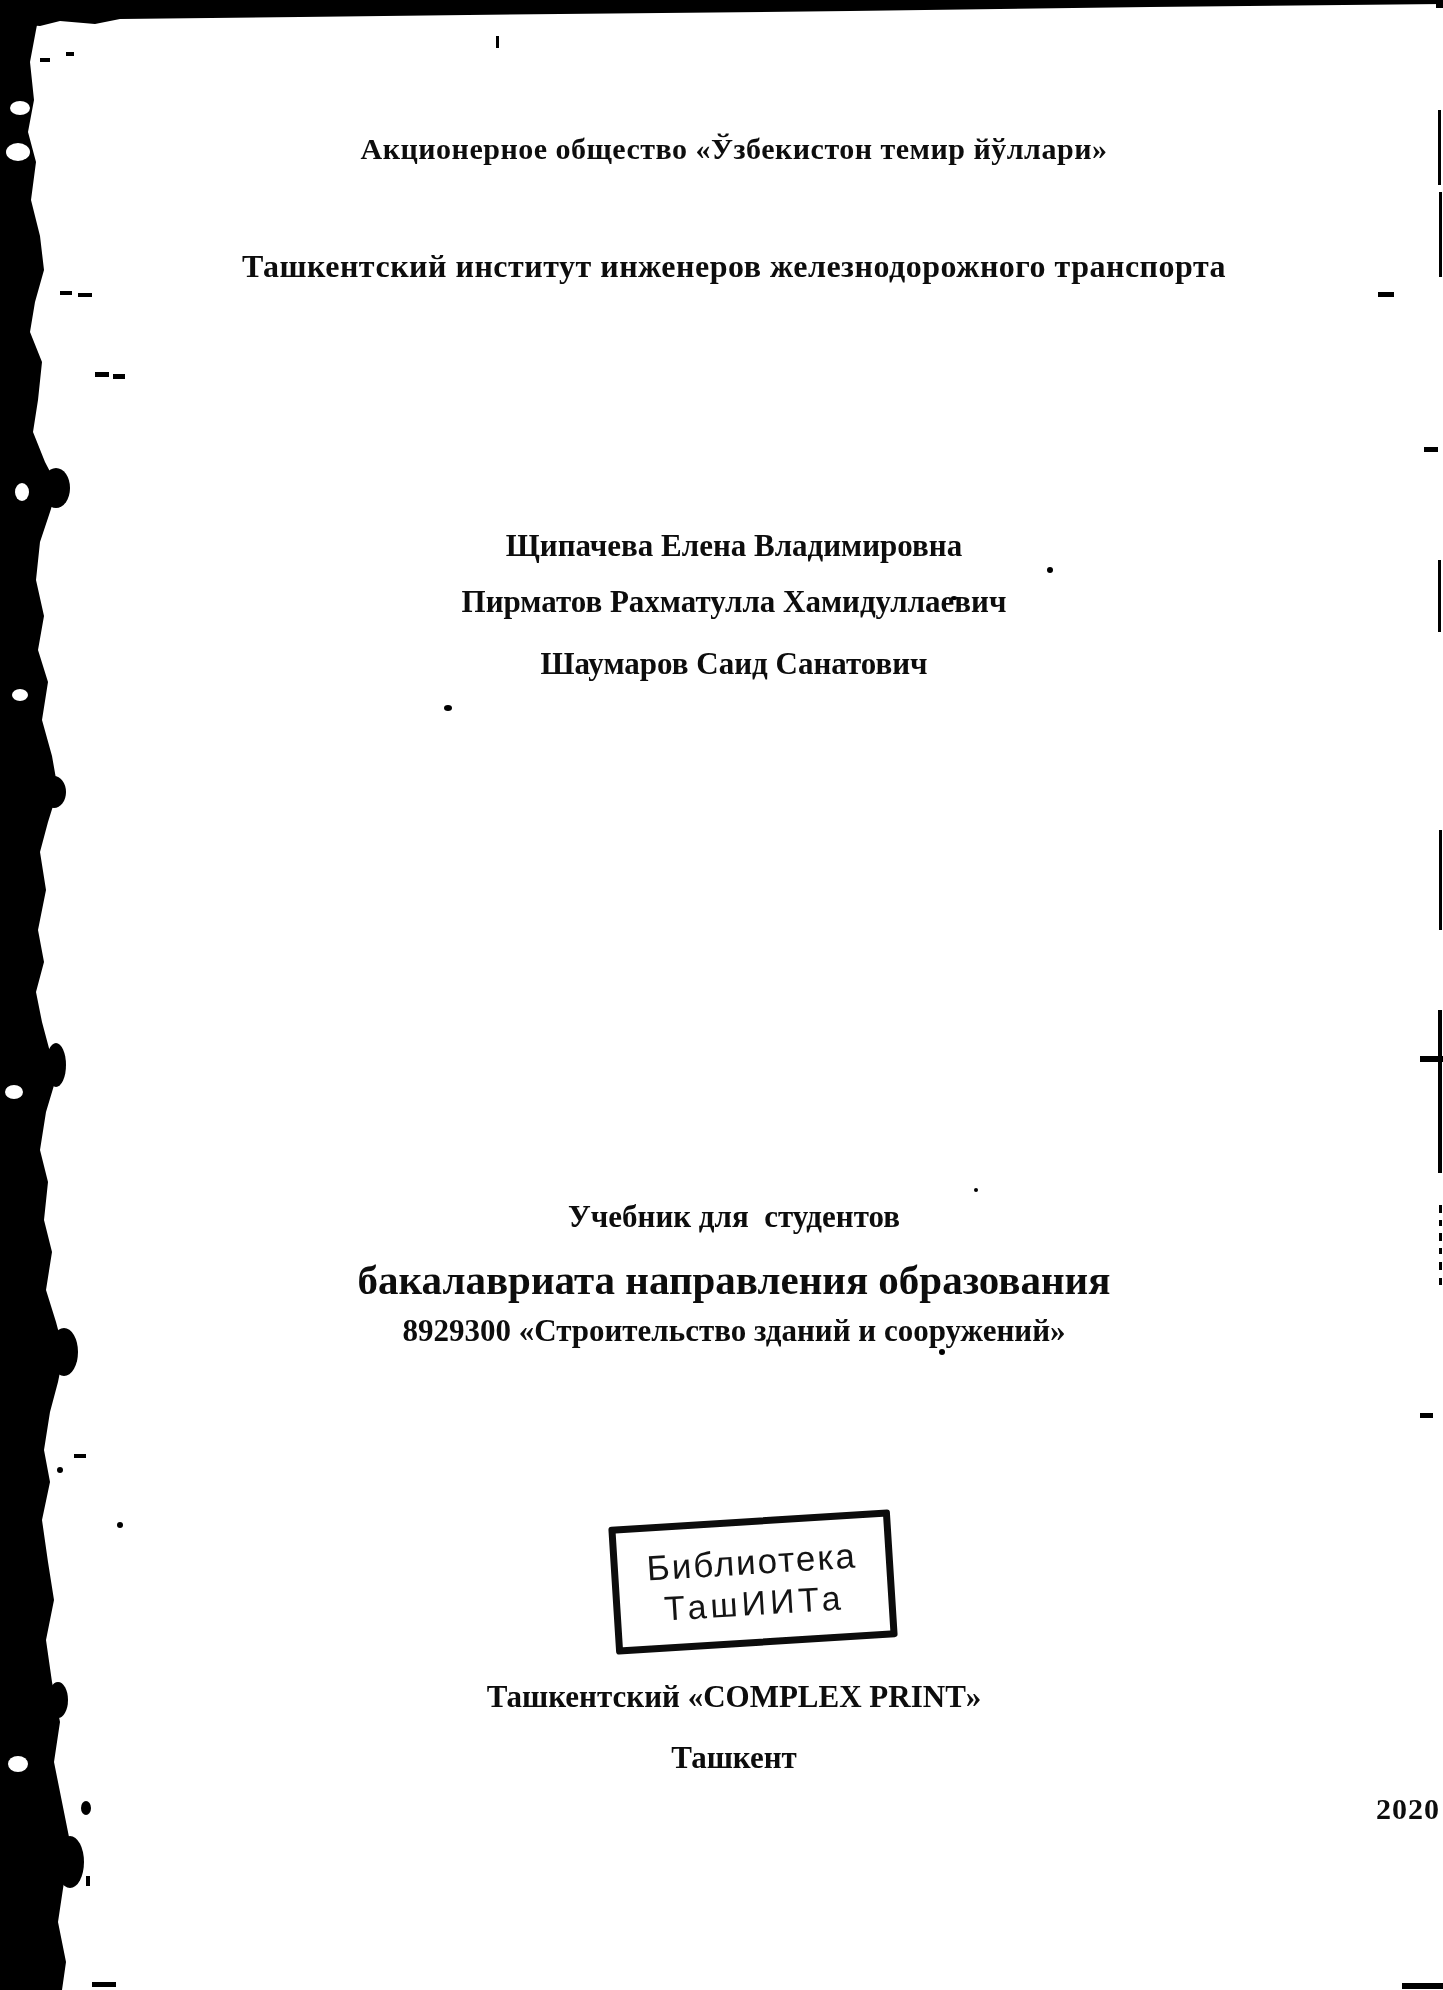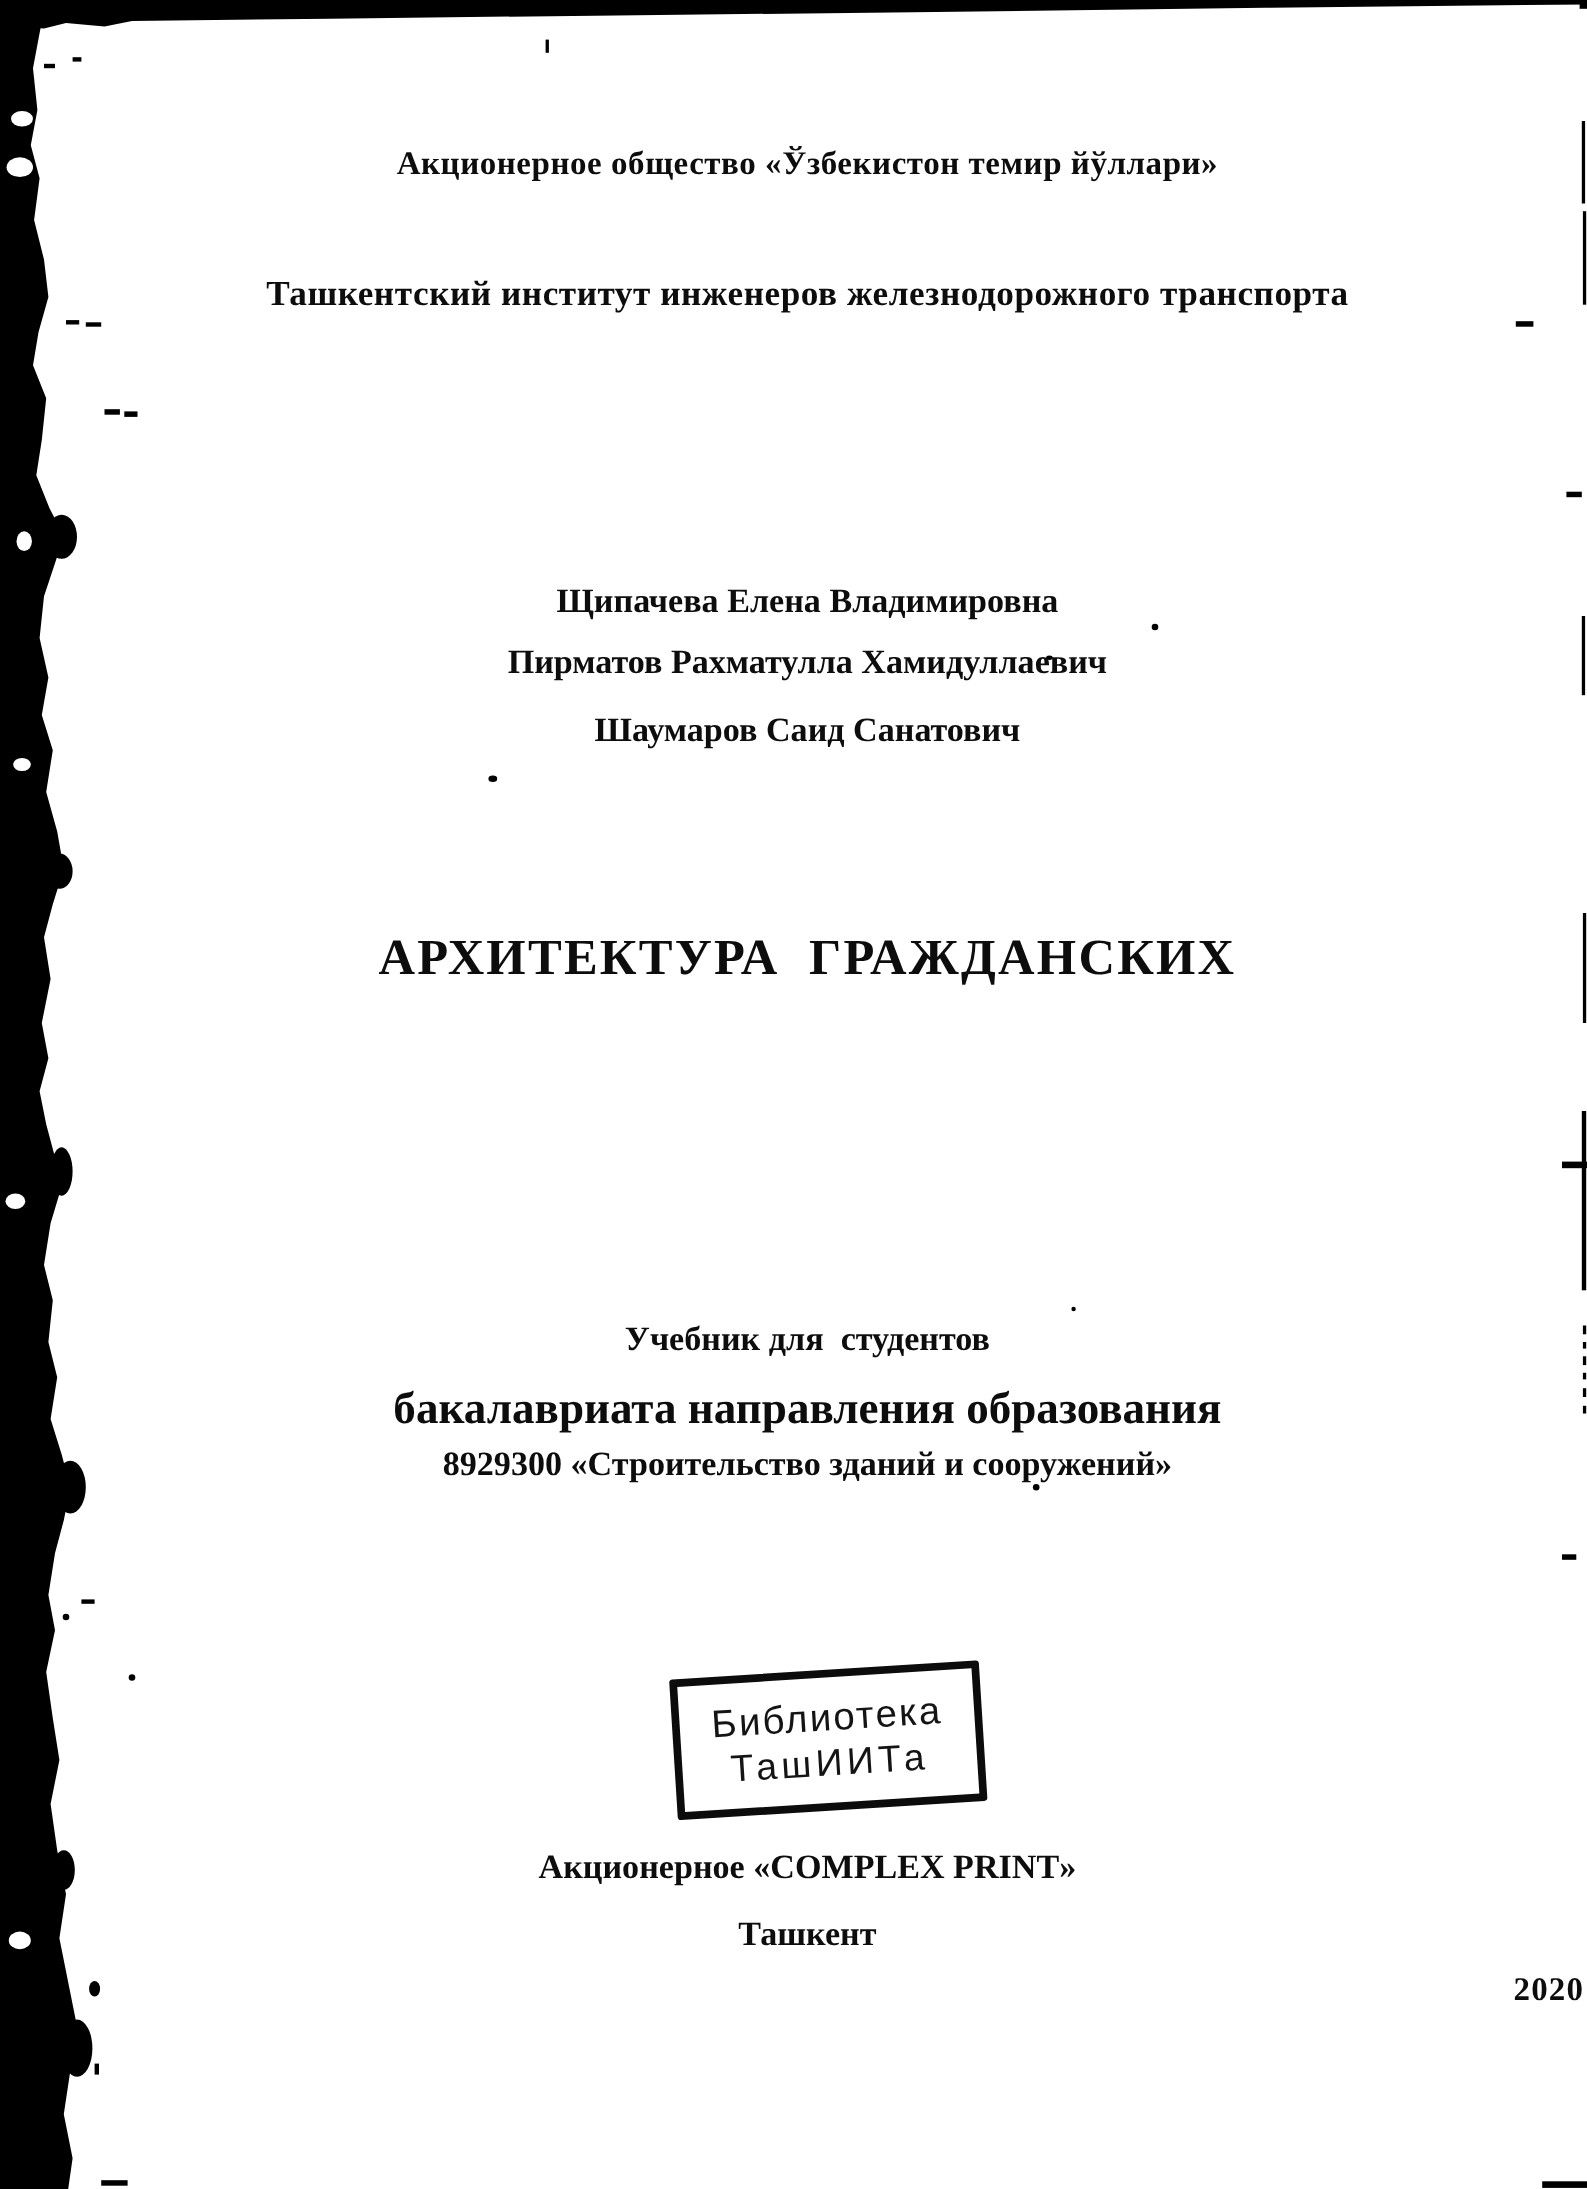--- a/index.html
+++ b/index.html
@@ -114,27 +114,26 @@
   </svg>
 
   <div class="content">
     <div class="line org">Акционерное общество «Ўзбекистон темир йўллари»</div>
     <div class="line institute">Ташкентский институт инженеров железнодорожного транспорта</div>
 
     <div class="line author1">Щипачева Елена Владимировна</div>
     <div class="line author3">Шаумаров Саид Санатович</div>
     <div class="line author2">Пирматов Рахматулла Хамидуллаевич</div>
 
-    <div class="line title1">АРХИТЕКТУРА  ГРАЖДАНСКИХ</div>
 
     <div class="line sub1">Учебник для  студентов</div>
     <div class="line sub2">бакалавриата направления образования</div>
     <div class="line sub3">8929300 «Строительство зданий и сооружений»</div>
 
-    <div class="line publisher">Акционерное «COMPLEX PRINT»</div>
+    <div class="line publisher">Ташкентский «COMPLEX PRINT»</div>
     <div class="line city">Ташкент</div>
     <div class="line year">2020</div>
   </div>
 
   <div class="stamp">
     <div class="stamp-line1">Библиотека</div>
     <div class="stamp-line2">ТашИИТа</div>
   </div>
 
 </div>

